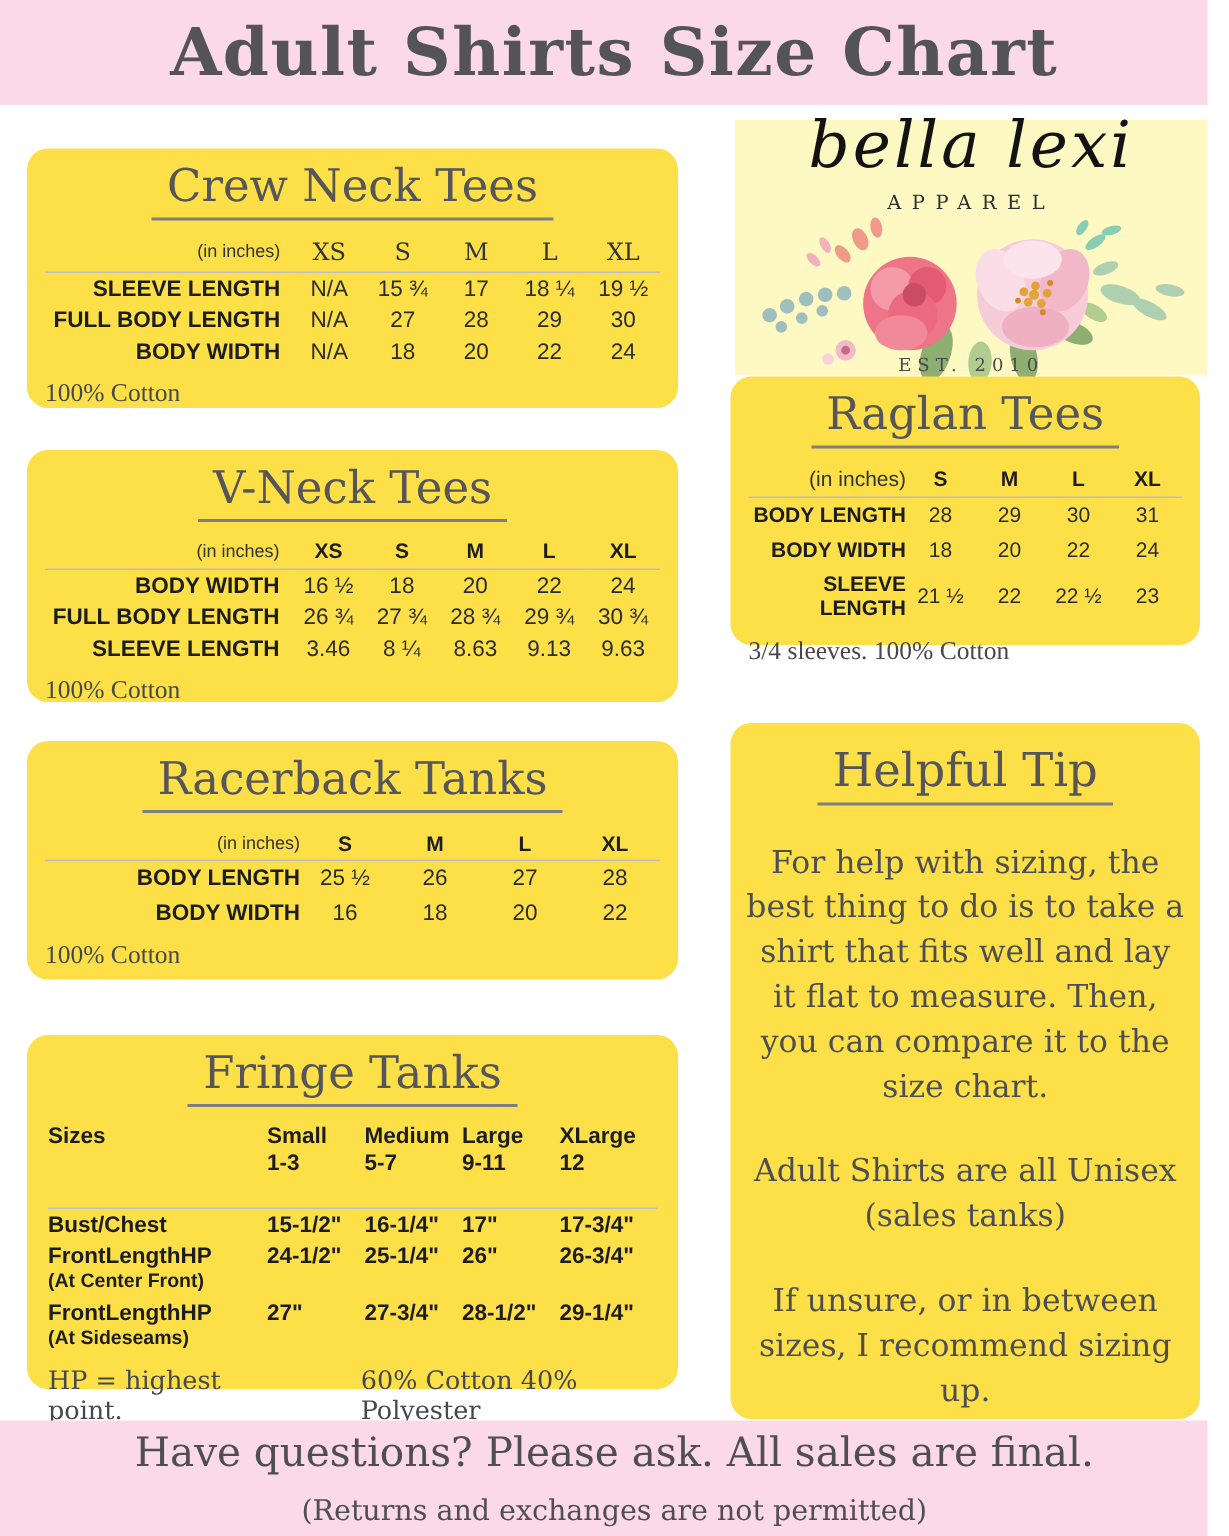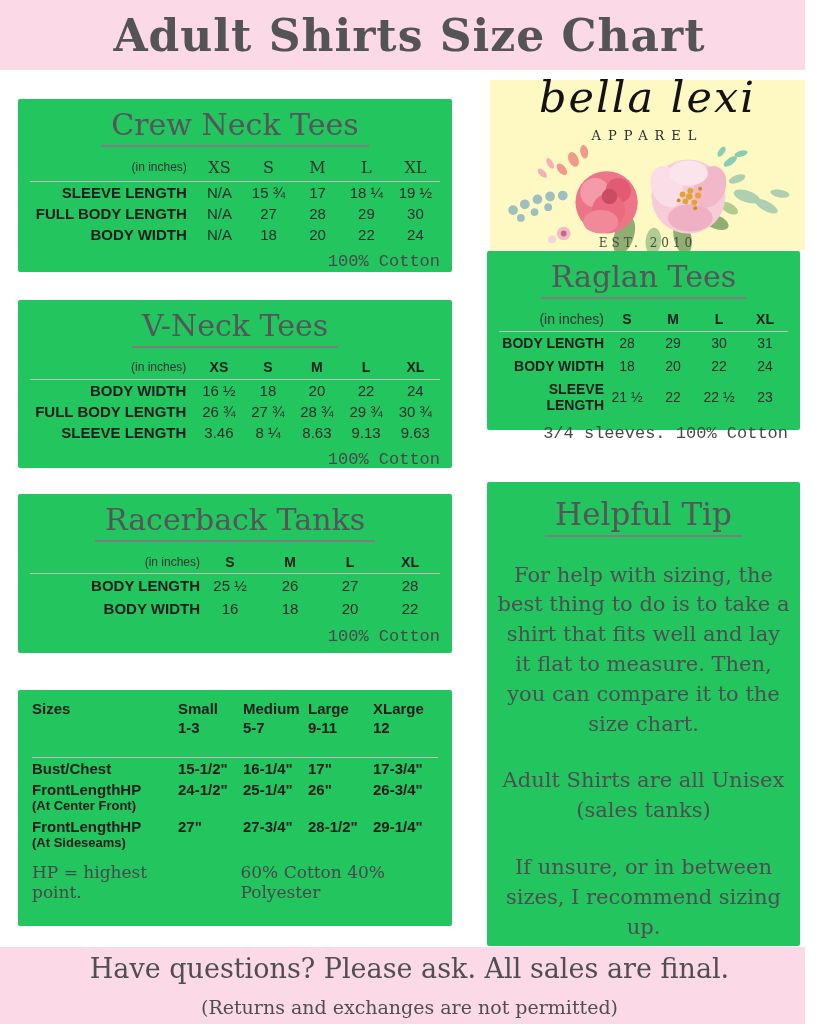--- a/index.html
+++ b/index.html
@@ -10,21 +10,21 @@
   .top-banner{position:absolute;left:0;top:0;width:819px;height:70px;background:#fbd9e6;
               display:flex;align-items:center;justify-content:center;}
   .top-banner h1{margin:0;font-family:"DejaVu Serif",serif;font-weight:700;font-size:44px;
                  color:#545457;letter-spacing:1px;}
   .bottom-banner{position:absolute;left:0;top:947px;width:819px;height:77px;background:#fbd9e6;
                  display:flex;flex-direction:column;align-items:center;justify-content:center;gap:12px;}
   .bottom-banner .l1{font-family:"DejaVu Serif",serif;font-size:27px;color:#4f4f53;line-height:1.15;}
   .bottom-banner .l2{font-family:"DejaVu Serif",serif;font-size:19px;color:#4f4f53;line-height:1.2;}
 
   
-  .panel{position:absolute;background:#22c55e;border-radius:2px;box-sizing:border-box;}
+  .panel{position:absolute;background:#fde047;border-radius:14px;box-sizing:border-box;}
   .p-crew {left:18px; top:99px; width:434px;height:173px;padding:8px 12px 0;}
   .p-vneck{left:18px; top:300px;width:434px;height:168px;padding:8px 12px 0;}
   .p-racer{left:18px; top:494px;width:434px;height:159px;padding:8px 12px 0;}
   .p-fringe{left:18px;top:690px;width:434px;height:236px;padding:8px 14px 0;}
   .p-raglan{left:487px;top:251px;width:313px;height:179px;padding:8px 12px 0;}
   .p-tip  {left:487px;top:482px;width:313px;height:464px;padding:14px 10px 0;}
 
   .panel h2{margin:2px 0 9px;text-align:center;font-family:"DejaVu Serif",serif;
             font-weight:400;font-size:30px;color:#55555a;line-height:1.05;}
   .panel h2 .u{display:inline-block;padding:0 10px 4px;border-bottom:2px solid #7d7d82;}
@@ -37,21 +37,21 @@
   .thead .tcell{border-bottom:1px solid #c2bbbf;padding-bottom:4px;}
   .lbl{text-align:right;font-weight:700;color:#1d1d1f;padding-right:8px;}
   .unit{font-size:12px;font-weight:400;color:#333;}
   .size-slab{font-family:"DejaVu Serif",serif;font-size:16px;color:#333;}
   .size-sans{font-weight:700;font-size:14px;color:#1d1d1f;}
   .t5 .c0{width:160px;} .t5 .cs{width:50px;}
   .t4L .c0{width:170px;} .t4L .cs{width:60px;}
   .t4R .c0{width:105px;} .t4R .cs{width:46px;}
   .p-raglan .tcell{font-size:14px;padding:3.5px 0;}
   .p-racer .tcell{padding:3px 0;}
-  .pfoot{text-align:right;font-family:Liberation Mono, monospace;font-size:17px;color:#48484c;
+  .pfoot{text-align:left;font-family:Liberation Serif, serif;font-size:17px;color:#48484c;
          margin-top:7px;}
 
   
   .ftable{display:table;width:100%;border-collapse:collapse;}
   .ftable .tcell{text-align:left;vertical-align:top;font-weight:700;color:#1d1d1f;
                  font-size:15px;padding:2px 0;}
   .fc0{width:146px;} .fcs{width:65px;}
   .fhead .tcell{border-bottom:1px solid #c2bbbf;padding-bottom:19px;}
   .fhead span{display:block;line-height:1.25;}
   .fsub{display:block;font-size:13px;line-height:1.3;font-weight:700;color:#1d1d1f;}
@@ -185,20 +185,21 @@
         <div class="tcell">16</div>
         <div class="tcell">18</div>
         <div class="tcell">20</div>
         <div class="tcell">22</div>
       </div>
     </div>
     <div class="pfoot">100% Cotton</div>
   </section>
 
   <section class="panel p-fringe">
+    <h2><span class="u">Fringe Tanks</span></h2>
     <div class="ftable">
       <div class="trow fhead">
         <div class="tcell fc0">
             <span>Sizes</span>
           </div>
         <div class="tcell fcs">
             <span>Small</span>
             <span>1-3</span>
           </div>
         <div class="tcell fcs">

